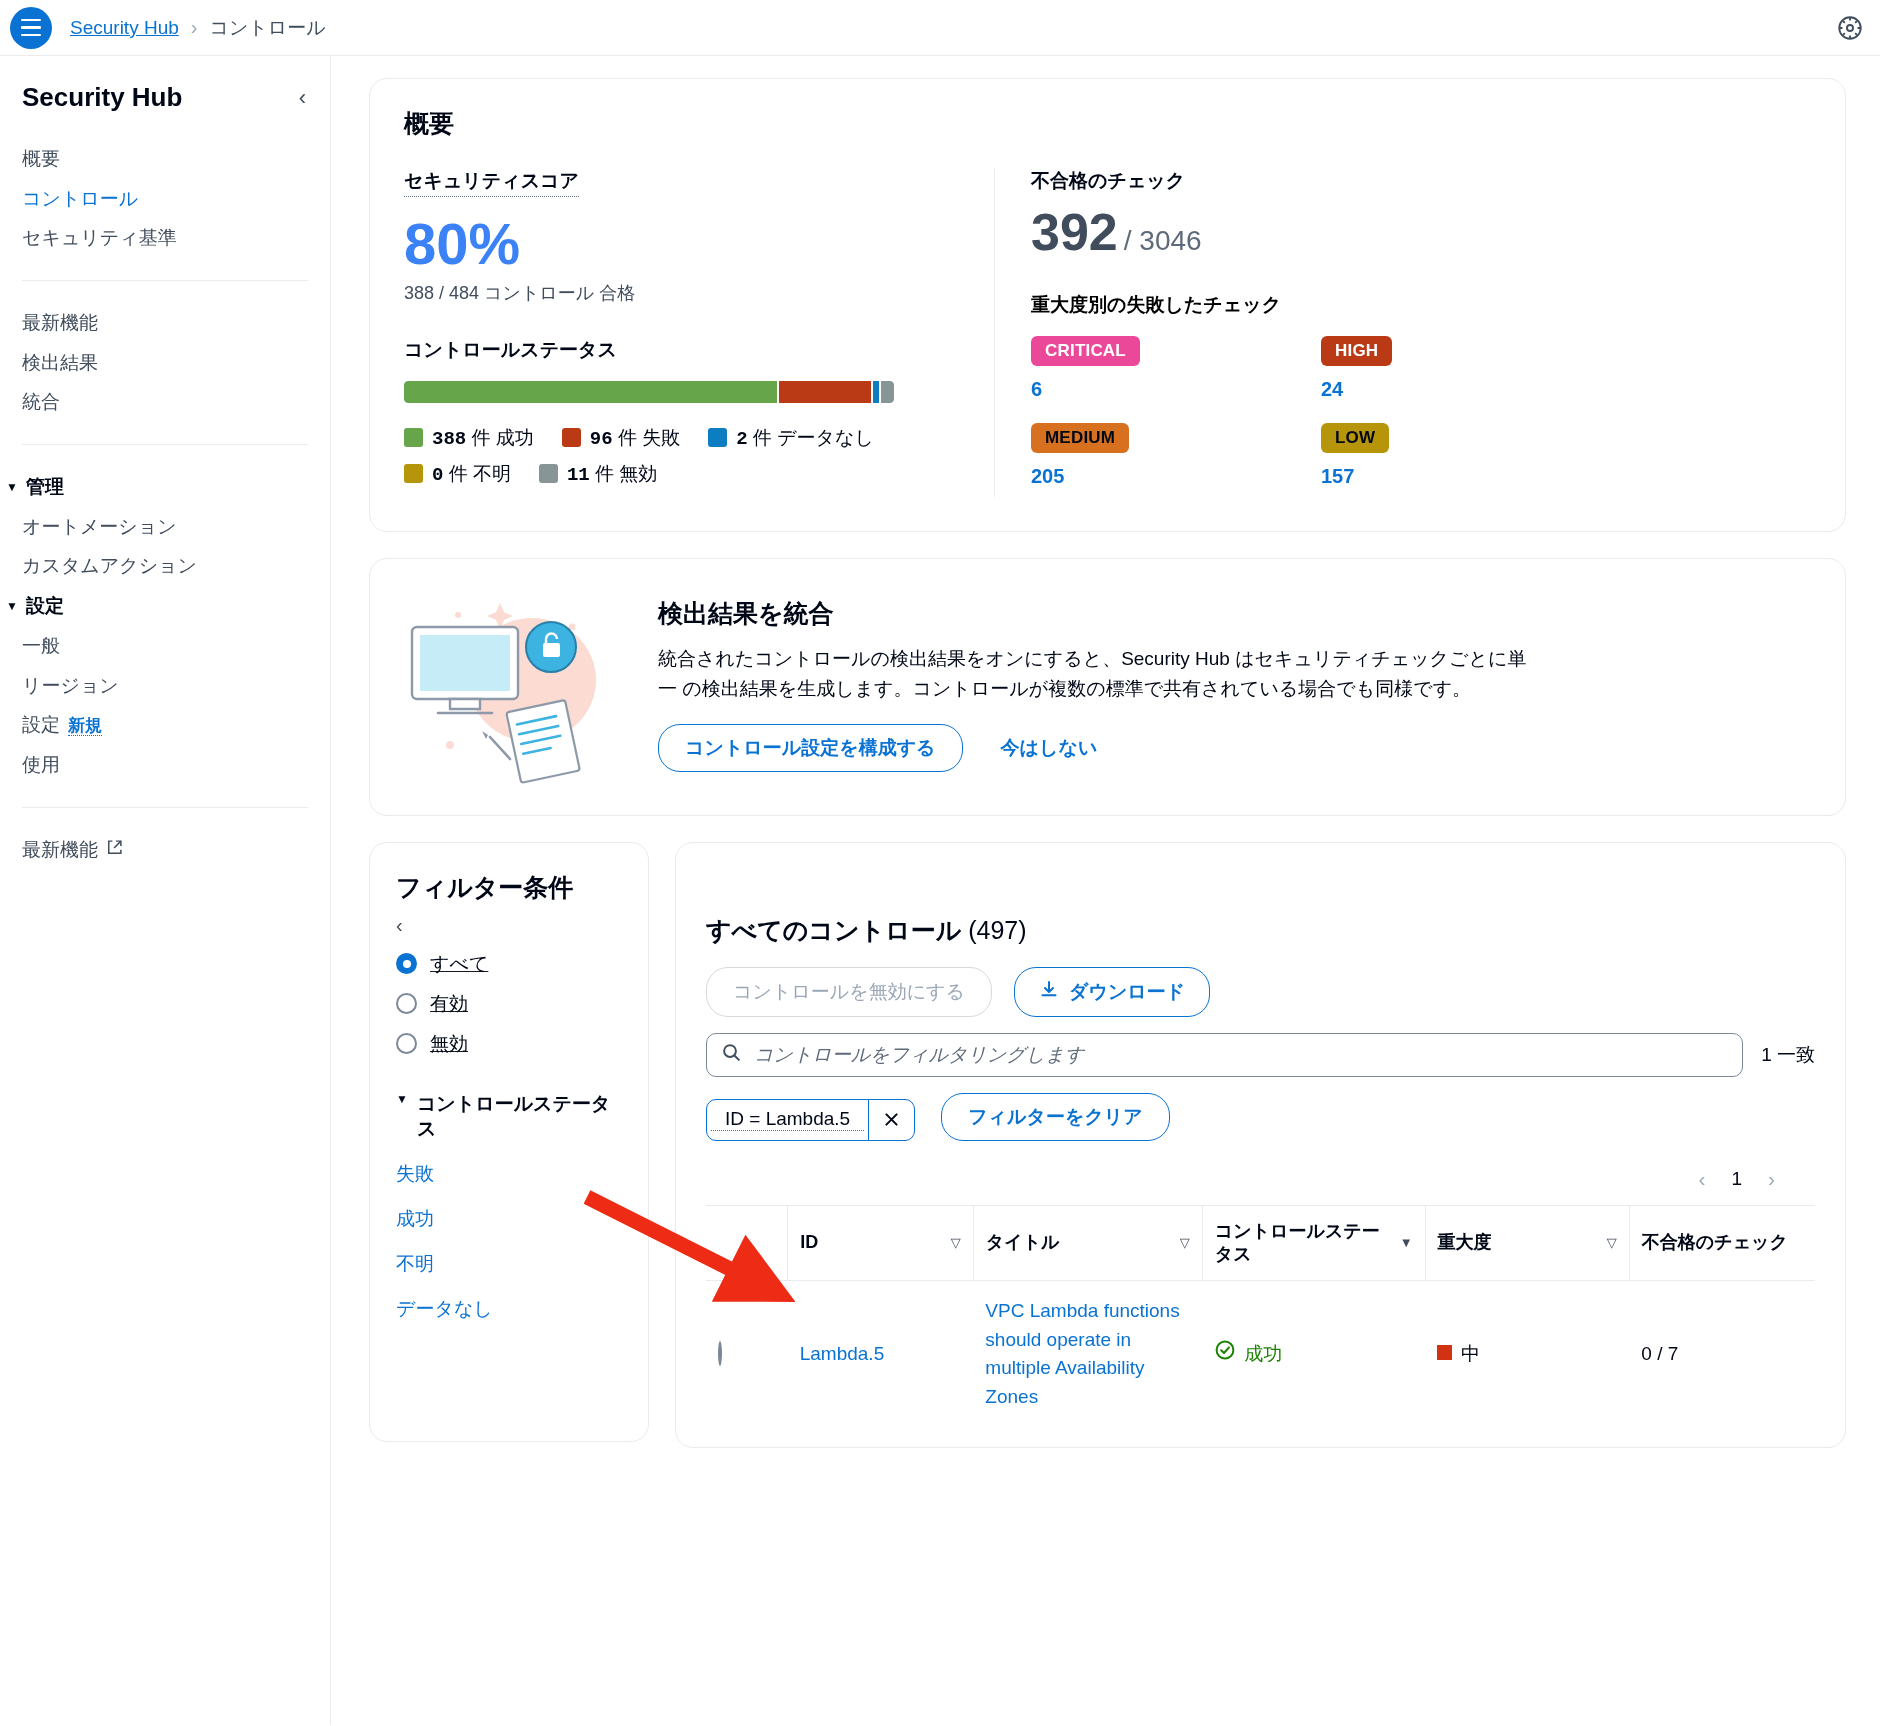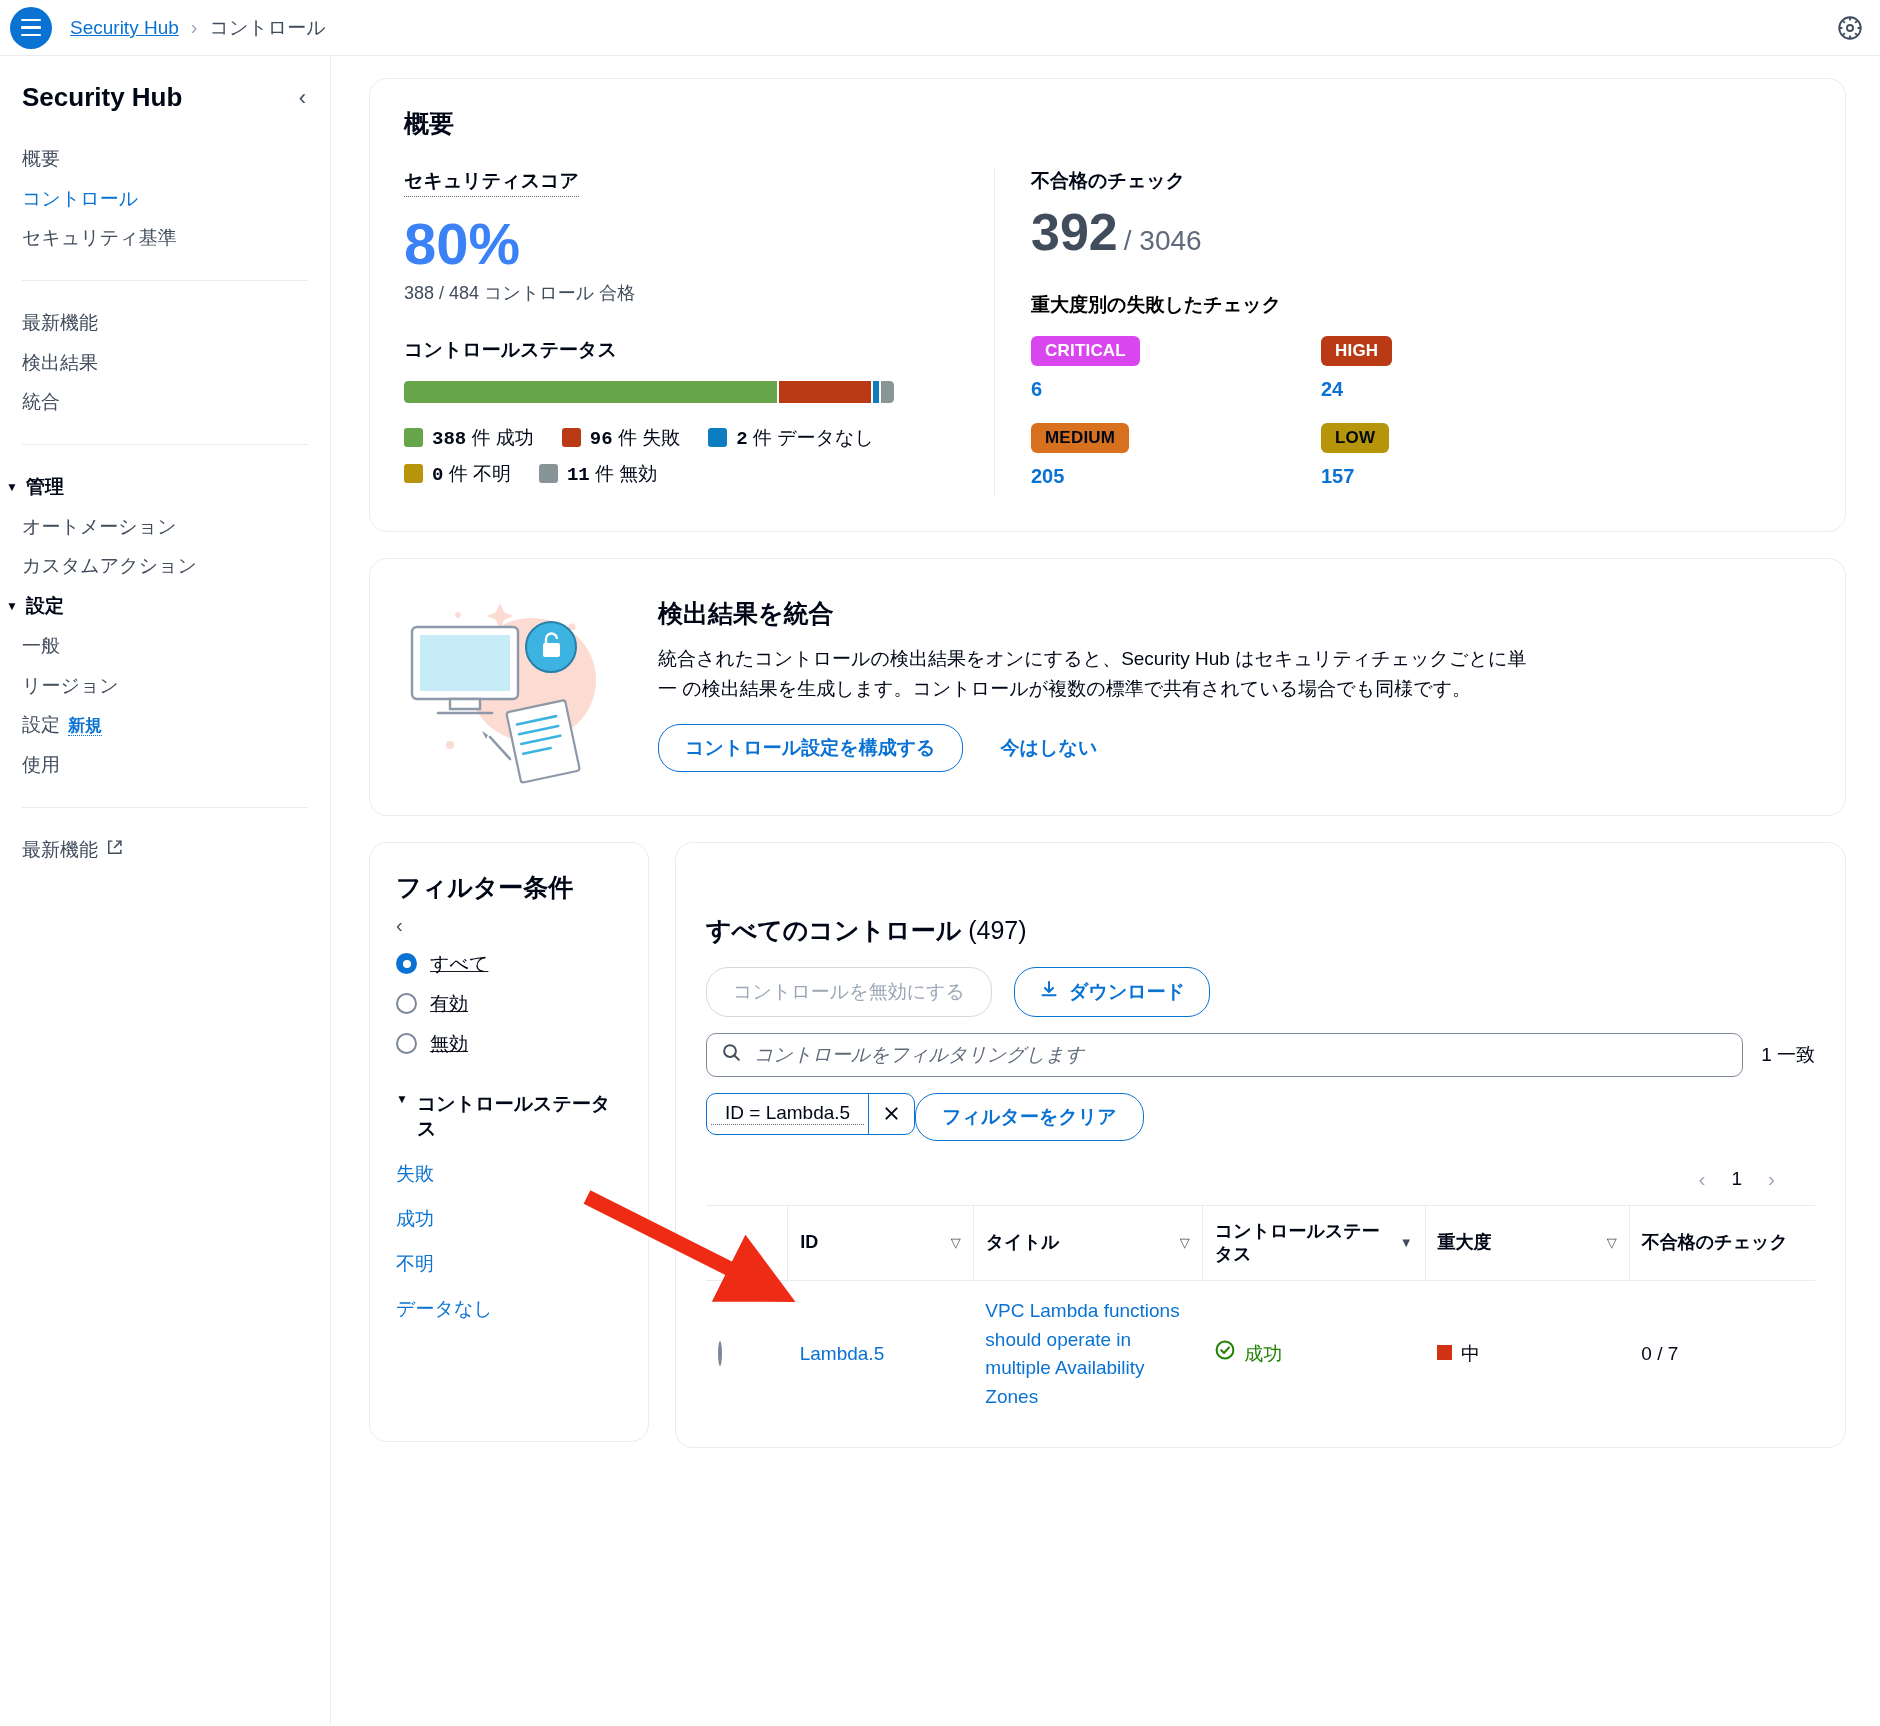--- a/index.html
+++ b/index.html
@@ -166,21 +166,21 @@
     border-radius: 22px; padding: 11px 24px; font-size: 19px; font-weight: bold; cursor: pointer;
     display: flex; align-items: center; gap: 10px; font-family: inherit;
   }
   .searchrow { display: flex; align-items: center; gap: 18px; margin-top: 16px; }
   .searchbox {
     flex: 1 1 auto; border: 1px solid #7d8998; border-radius: 10px;
     height: 44px; display: flex; align-items: center; padding: 0 14px; background: #fff;
   }
   .search-ph { color: #5f6b7a; font-size: 19px; font-style: italic; margin-left: 12px; }
   .match-cnt { font-size: 19px; color: #000716; white-space: nowrap; }
-  .chiprow { display: flex; align-items: flex-start; margin-top: 16px; }
+  .chiprow { display: flex; align-items: flex-end; gap: 26px; margin-top: 16px; }
   .chip {
     display: flex; align-items: center; border: 1px solid #0972d3;
     border-radius: 10px; height: 42px; overflow: hidden;
   }
   .chip-text {
     font-size: 19px; color: #000716; padding: 0 14px;
     border-bottom: 1px dotted #5f6b7a; margin: 0 4px;
   }
   .chip-x {
     border-left: 1px solid #0972d3; height: 100%; display: flex; align-items: center;
@@ -347,21 +347,21 @@
           <div class="ov-right">
             <div class="fail-label">不合格のチェック</div>
             <div class="fail-nums">
               <span class="fail-big">392</span>
               <span class="fail-small">/ 3046</span>
             </div>
 
             <div class="sev-label">重大度別の失敗したチェック</div>
             <div class="sev-grid">
               <div>
-                <span class="sev-badge" style="background:#d946ef;color:#fff">CRITICAL</span>
+                <span class="sev-badge" style="background:#ec4899;color:#fff">CRITICAL</span>
                 <div class="sev-count">6</div>
               </div>
               <div>
                 <span class="sev-badge" style="background:#ba3a16;color:#fff">HIGH</span>
                 <div class="sev-count">24</div>
               </div>
               <div>
                 <span class="sev-badge" style="background:#d8711f;color:#000716">MEDIUM</span>
                 <div class="sev-count">205</div>
               </div>

